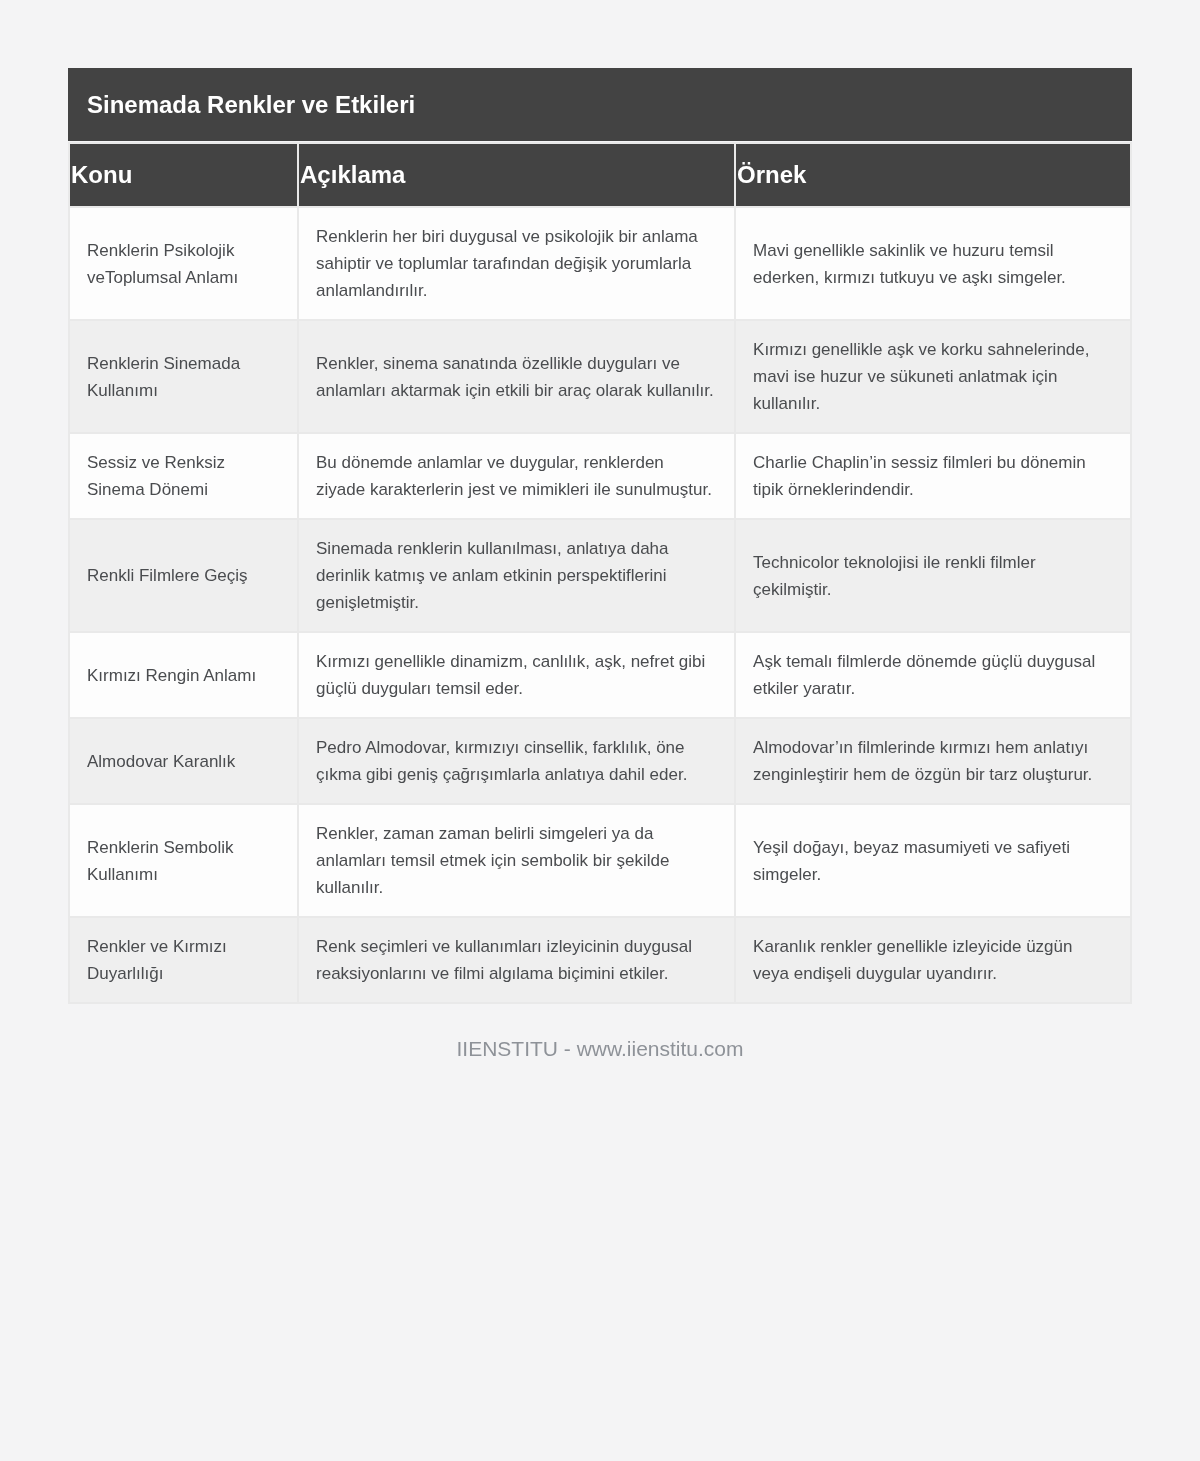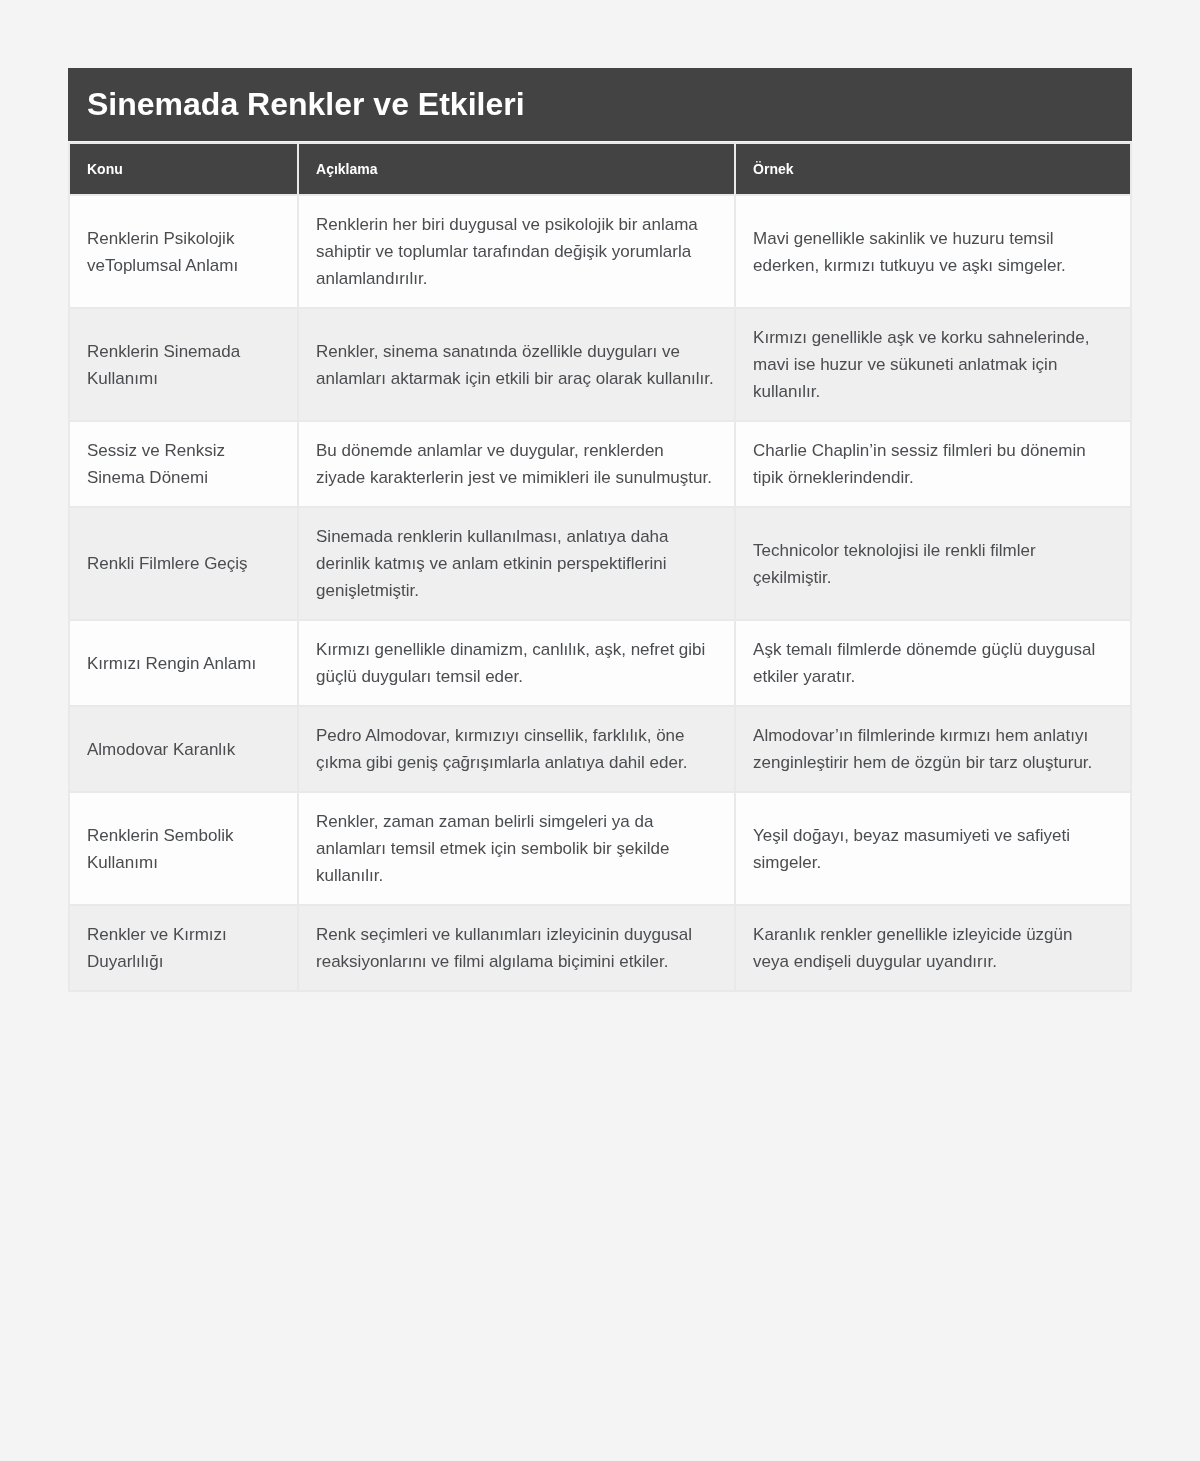--- a/index.html
+++ b/index.html
@@ -13,40 +13,40 @@
     font-family: "Liberation Sans", "DejaVu Sans", sans-serif;
   }
   .doc {
     width: 1064px;
     margin: 0 auto;
     padding-top: 68px;
   }
   .title-bar {
     background: #434343;
     color: #ffffff;
-    font-size: 32px;
+    font-size: 24px;
     font-weight: bold;
     padding: 20px 19px;
     line-height: 33px;
   }
   table.data-table {
     width: 100%;
     border-collapse: separate;
     border-spacing: 2px;
     background: #e9e9e9;
     margin-top: 1px;
     table-layout: fixed;
   }
   table.data-table th {
     background: #434343;
     color: #ffffff;
     text-align: left;
-    font-size: 14px;
+    font-size: 24px;
     font-weight: bold;
-    padding: 17px 17px;
+    padding: 17px 1px;
   }
   table.data-table td {
     background: #fdfdfd;
     color: #4a4c4f;
     font-size: 17px;
     line-height: 27px;
     padding: 15px 17px;
     vertical-align: middle;
     word-wrap: break-word;
   }
@@ -120,14 +120,15 @@
         <td>Yeşil doğayı, beyaz masumiyeti ve safiyeti simgeler.</td>
       </tr>
       <tr>
         <td>Renkler ve Kırmızı Duyarlılığı</td>
         <td>Renk seçimleri ve kullanımları izleyicinin duygusal reaksiyonlarını ve filmi algılama biçimini etkiler.</td>
         <td>Karanlık renkler genellikle izleyicide üzgün veya endişeli duygular uyandırır.</td>
       </tr>
     </tbody>
   </table>
 
+  <div class="footer">IIENSTITU - www.iienstitu.com</div>
 
 </div>
 
 </body></html>

